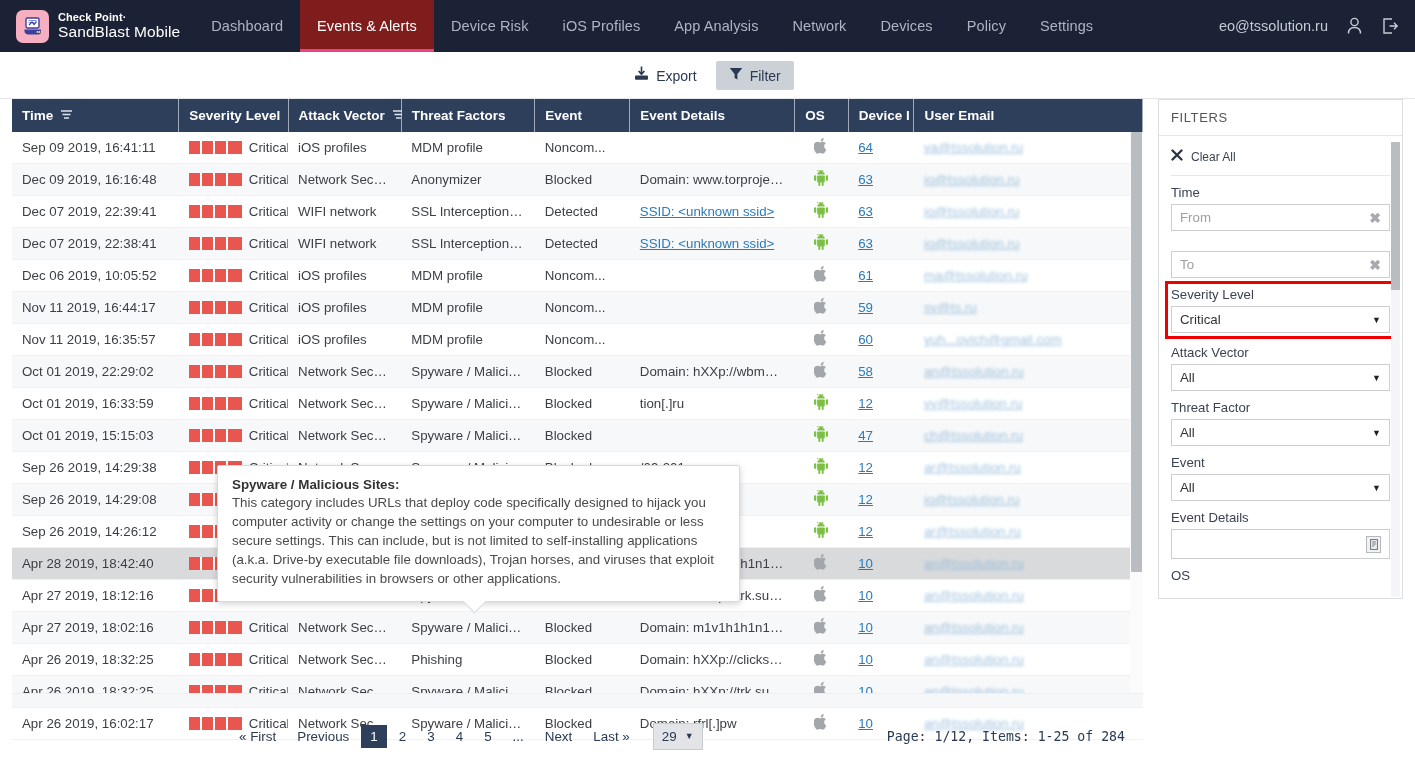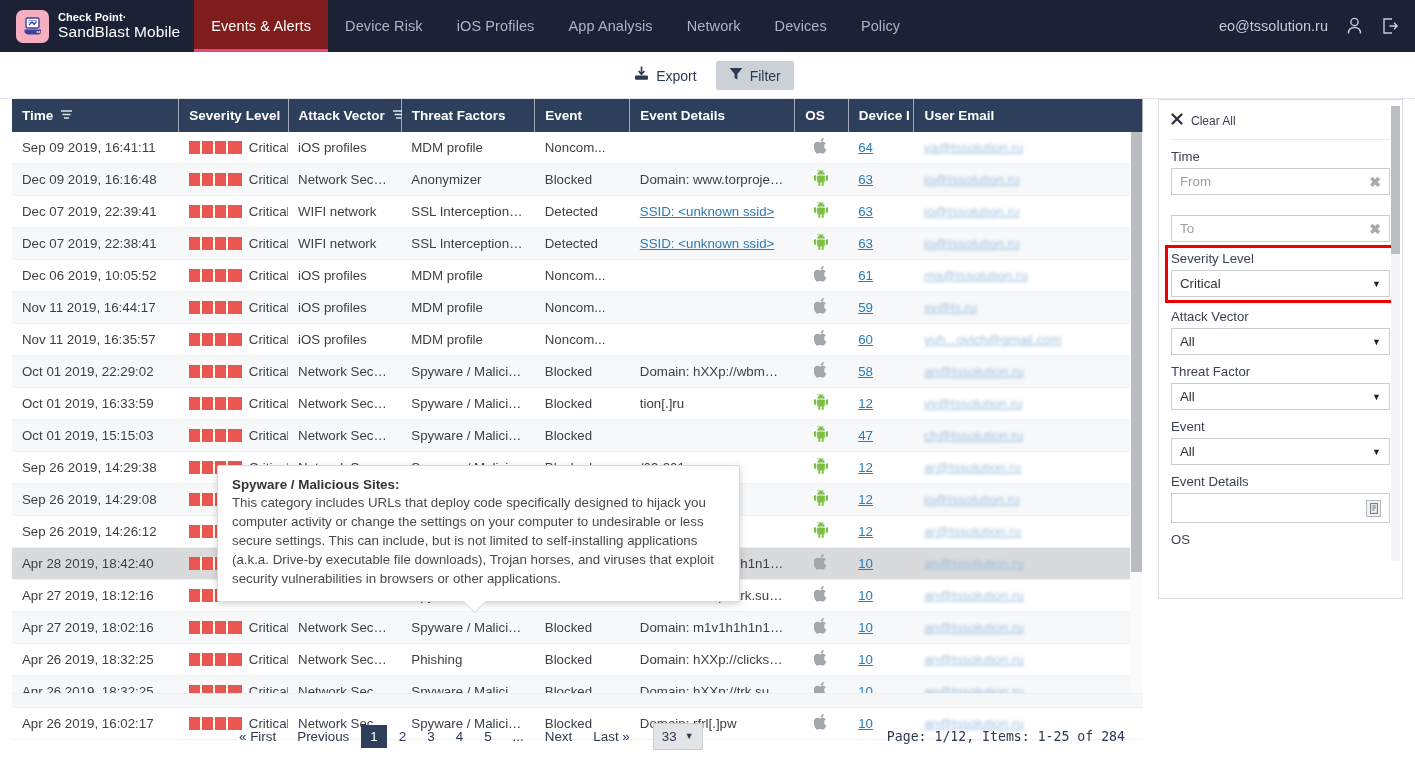--- a/index.html
+++ b/index.html
@@ -217,27 +217,29 @@
         <circle cx="17.5" cy="16" r="1" fill="#ffe14d"></circle>
       </svg>
     </div>
     <div class="brand-text">
       <div class="brand-line1">Check Point·</div>
       <div class="brand-line2">SandBlast Mobile</div>
     </div>
   </div>
 
   <div id="navitems">
+    <div class="navitem">Dashboard</div>
     <div class="navitem active">Events &amp; Alerts</div>
     <div class="navitem">Device Risk</div>
     <div class="navitem">iOS Profiles</div>
     <div class="navitem">App Analysis</div>
     <div class="navitem">Network</div>
     <div class="navitem">Devices</div>
     <div class="navitem">Policy</div>
+    <div class="navitem">Settings</div>
   </div>
 
   <div id="nav-right">
     <span id="user-email-nav">eo@tssolution.ru</span>
     <span class="navicon">
       <svg width="17" height="18" viewBox="0 0 17 18" fill="none" stroke="#c8ccd6" stroke-width="1.4">
         <circle cx="8.5" cy="5" r="3.6"></circle>
           <path d="M2.5 16.5 Q2.5 10.5 8.5 10.5 Q14.5 10.5 14.5 16.5"></path>
       </svg>
     </span>
@@ -800,20 +802,21 @@
     </div>
     <div id="tbl-hscroll"></div>
 
     <div id="tooltip">
       <div class="tt-title">Spyware / Malicious Sites:</div>
       <div class="tt-body">This category includes URLs that deploy code specifically designed to hijack you computer activity or change the settings on your computer to undesirable or less secure settings. This can include, but is not limited to self-installing applications (a.k.a. Drive-by executable file downloads), Trojan horses, and viruses that exploit security vulnerabilities in browsers or other applications.</div>
     </div>
   </div>
 
   <div id="filters">
+    <div id="filters-title">FILTERS</div>
     <div id="filters-body">
 
       <div id="clearall">
         <span>
           <svg width="12" height="12" viewBox="0 0 12 12" stroke="#2b3240" stroke-width="2.3" stroke-linecap="round">
             <path d="M1.5 1.5 L10.5 10.5 M10.5 1.5 L1.5 10.5"></path>
           </svg>
         </span>
         <span>Clear All</span>
       </div>
@@ -890,18 +893,18 @@
     <span class="pg">Previous</span>
     <span class="pg num cur">1</span>
     <span class="pg num">2</span>
     <span class="pg num">3</span>
     <span class="pg num">4</span>
     <span class="pg num">5</span>
     <span class="pg num">...</span>
     <span class="pg">Next</span>
     <span class="pg">Last »</span>
     <div id="pagesize">
-      <span>33</span>
+      <span>29</span>
       <span style="font-size:9px">▼</span>
     </div>
   </div>
   <div id="pageinfo">Page: 1/12, Items: 1-25 of 284</div>
 </div>
 
 </body></html>

